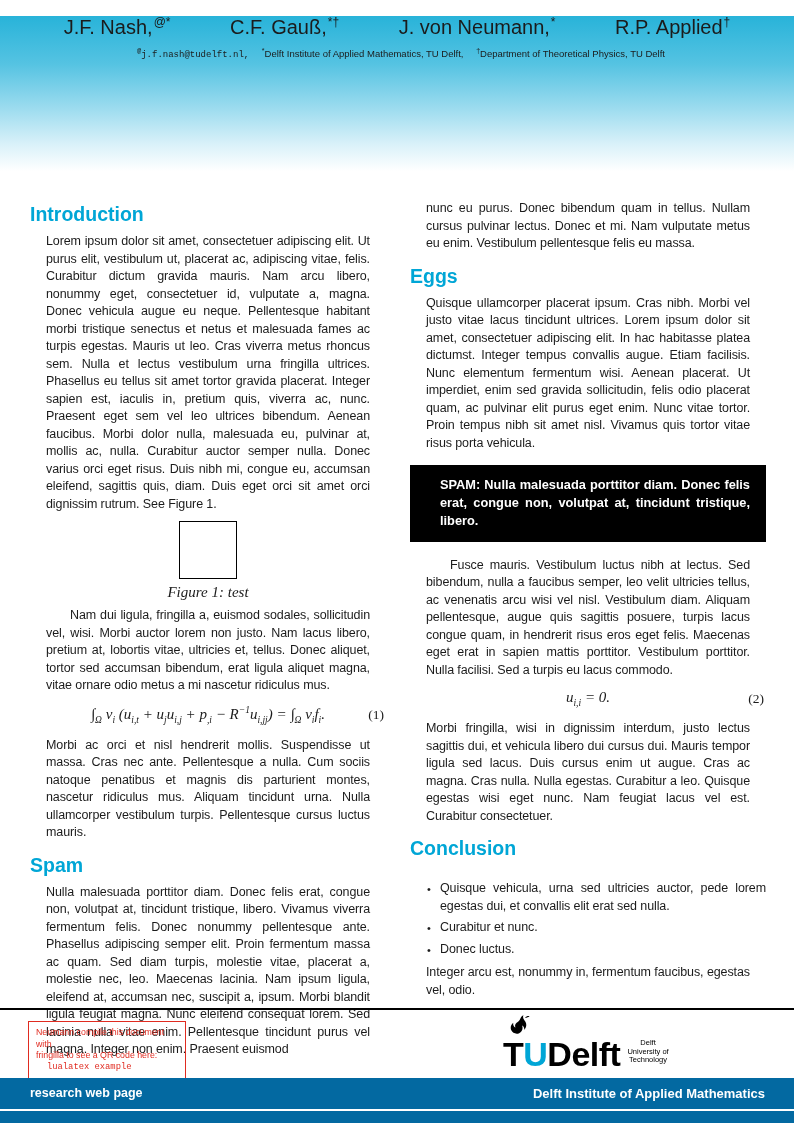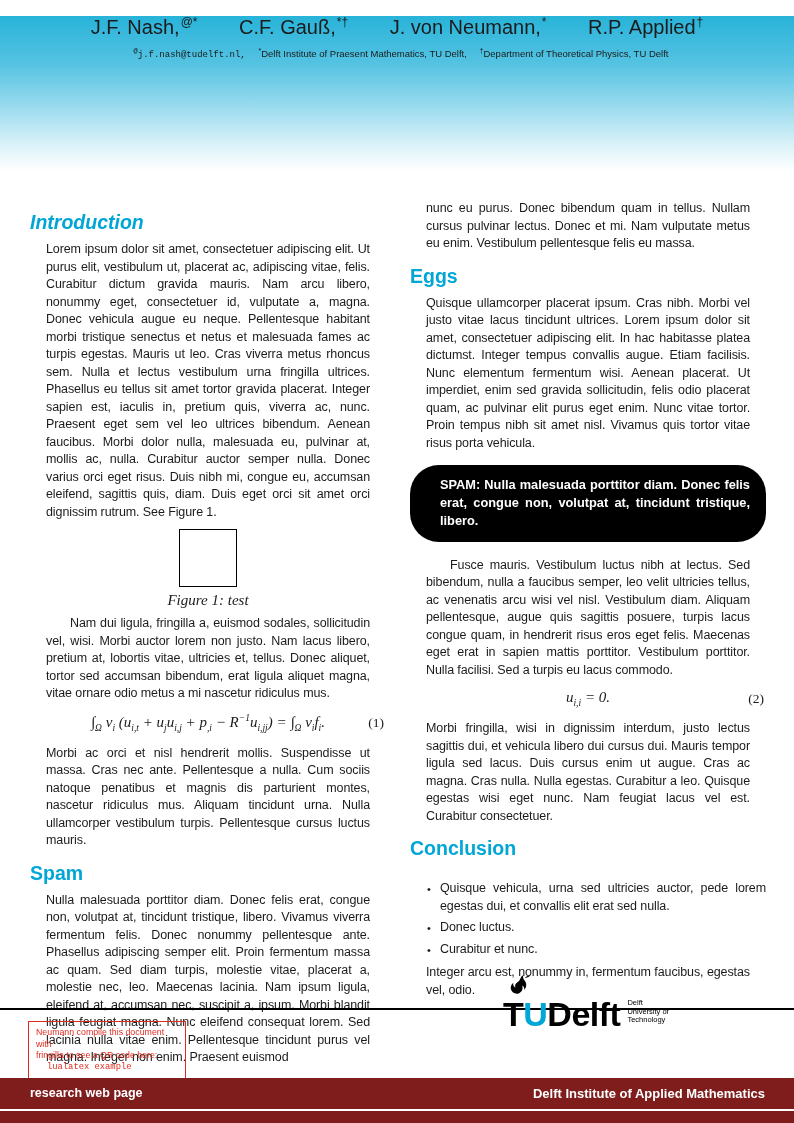--- a/index.html
+++ b/index.html
@@ -8,84 +8,84 @@
     background:#ffffff;color:#1b1b1b;
     font-family:"Liberation Sans",sans-serif;
   }
   
   .header{
     height:160px;text-align:center;
     background:linear-gradient(180deg,#28b3d9 0%,#55c3e2 30%,#9ddcef 58%,#d9f1f9 80%,#ffffff 97%);
   }
   .title{padding-top:31px;font-size:34px;line-height:36px;font-weight:bold;color:#ffffff;letter-spacing:.5px;}
   .authors{margin-top:16px;font-size:20px;color:#1b1b1b;}
-  .author{margin:0 18px;white-space:nowrap;}
+  .author{margin:0 27px;white-space:nowrap;}
   .author sup{font-size:12px;line-height:0;margin-left:1px;}
   .affils{margin-top:9px;font-size:9.5px;color:#1b1b1b;}
   .affil{margin:0 5px;white-space:nowrap;}
   .affil sup{font-size:7px;line-height:0;}
   .mono{font-family:"Liberation Mono",monospace;font-size:9px;margin-left:13px;}
   
   .columns{display:flex;gap:24px;padding:24px 28px 0 30px;}
   .col{width:357px;}
   h2.section{color:#00A6D6;font-size:19.5px;line-height:21px;font-weight:bold;margin:13px 0 8px;}
-  h2.first{margin-top:12px;font-style:italic;}
+  h2.first{margin-top:4px;}
   p.body{font-size:12.5px;line-height:17.5px;letter-spacing:-0.1px;text-align:justify;margin:0 16px 4px;}
   p.indent{text-indent:24px;}
   
   .figure{margin:8px 0 6px;text-align:center;}
   .figure-box{width:56px;height:56px;border:1.4px solid #000;margin:0 auto;background:#fff;}
   .figure-caption{margin-top:5px;font-family:"Liberation Serif",serif;font-style:italic;font-size:15px;}
   
   .equation{position:relative;margin:10px 0 12px;font-family:"Liberation Serif",serif;}
   .eq-body{display:block;text-align:center;font-style:italic;font-size:15px;}
   .eq-body sub{font-size:9.5px;}
   .eq-body sup{font-size:9.5px;}
   .eq-num{position:absolute;right:2px;top:50%;transform:translateY(-50%);font-size:13.5px;}
   
   .alert-box{background:#000000;color:#ffffff;font-weight:bold;font-size:12.8px;line-height:18.2px;
-    text-align:justify;padding:11px 16px 11px 30px;margin:13px 0 15px;border-radius:29px;}
+    text-align:justify;padding:11px 16px 11px 30px;margin:13px 0 15px;}
   
   ul.bullets{list-style:none;margin:21px 0 6px;padding:0 0 0 30px;}
   ul.bullets li{position:relative;font-size:12.5px;line-height:17.5px;letter-spacing:-0.1px;text-align:justify;margin:0 0 4px;}
   ul.bullets li::before{content:"\2022";position:absolute;left:-13px;top:1px;font-size:11px;}
   
   .top-divider{position:absolute;left:0;top:1008px;width:794px;height:2px;background:#000;}
   .note-box{position:absolute;left:28px;top:1021px;width:145px;border:1.2px solid #e02b20;color:#e02b20;
     font-size:8.8px;line-height:11.6px;padding:5px 4px 6px 7px;}
   .note-code{font-family:"Liberation Mono",monospace;padding-left:11px;}
   
-  .logo{position:absolute;left:503px;top:976px;display:flex;align-items:flex-end;}
+  .logo{position:absolute;left:503px;top:1016px;display:flex;align-items:flex-end;text-align:center;}
   .wordmark{position:relative;padding-top:22px;font-size:34px;line-height:32px;font-weight:bold;letter-spacing:-0.5px;}
   .flame{position:absolute;left:5px;top:-1px;width:23px;height:25px;}
   .logo-t{color:#000;}
   .logo-u{color:#00A6D6;}
   .logo-delft{color:#000;font-weight:bold;}
   .tagline{margin-left:7px;padding-bottom:5px;font-size:7.5px;line-height:8.6px;color:#000;}
   
-  .footer-bar{position:absolute;left:0;top:1078px;width:794px;height:45px;background:#7f1d1d;}
+  .footer-bar{position:absolute;left:0;top:1078px;width:794px;height:45px;background:#0369a1;}
   .footer-left{position:absolute;left:30px;top:8px;color:#fff;font-weight:bold;font-size:12.5px;}
   .footer-right{position:absolute;left:409px;width:356px;top:8px;text-align:right;color:#fff;font-weight:bold;font-size:13px;}
   .footer-line{position:absolute;left:0;top:31px;width:794px;height:1.6px;background:#fff;}
 </style>
 </head>
 <body>
 
 <div class="page">
 
   <div class="header">
     <div class="authors">
       <span class="author"><span>J.F. Nash,</span><sup>@*</sup></span>
       <span class="author"><span>C.F. Gauß,</span><sup>*†</sup></span>
       <span class="author"><span>J. von Neumann,</span><sup>*</sup></span>
       <span class="author"><span>R.P. Applied</span><sup>†</sup></span>
     </div>
     <div class="affils">
       <span class="affil mono"><sup>@</sup><span>j.f.nash@tudelft.nl,</span></span>
-      <span class="affil"><sup>*</sup><span>Delft Institute of Praesent Mathematics, TU Delft,</span></span>
+      <span class="affil"><sup>*</sup><span>Delft Institute of Applied Mathematics, TU Delft,</span></span>
       <span class="affil"><sup>†</sup><span>Department of Theoretical Physics, TU Delft</span></span>
     </div>
   </div>
 
   <div class="columns">
 
     <div class="col">
       <h2 class="section first">Introduction</h2>
       <p class="body">Lorem ipsum dolor sit amet, consectetuer adipiscing elit. Ut purus elit, vestibulum ut, placerat ac, adipiscing vitae, felis. Curabitur dictum gravida mauris. Nam arcu libero, nonummy eget, consectetuer id, vulputate a, magna. Donec vehicula augue eu neque. Pellentesque habitant morbi tristique senectus et netus et malesuada fames ac turpis egestas. Mauris ut leo. Cras viverra metus rhoncus sem. Nulla et lectus vestibulum urna fringilla ultrices. Phasellus eu tellus sit amet tortor gravida placerat. Integer sapien est, iaculis in, pretium quis, viverra ac, nunc. Praesent eget sem vel leo ultrices bibendum. Aenean faucibus. Morbi dolor nulla, malesuada eu, pulvinar at, mollis ac, nulla. Curabitur auctor semper nulla. Donec varius orci eget risus. Duis nibh mi, congue eu, accumsan eleifend, sagittis quis, diam. Duis eget orci sit amet orci dignissim rutrum. See Figure 1.</p>
 
@@ -121,22 +121,22 @@
         <span class="eq-body">u<sub>i,i</sub> = 0.</span>
         <span class="eq-num">(2)</span>
       </div>
 
       <p class="body">Morbi fringilla, wisi in dignissim interdum, justo lectus sagittis dui, et vehicula libero dui cursus dui. Mauris tempor ligula sed lacus. Duis cursus enim ut augue. Cras ac magna. Cras nulla. Nulla egestas. Curabitur a leo. Quisque egestas wisi eget nunc. Nam feugiat lacus vel est. Curabitur consectetuer.</p>
 
       <h2 class="section">Conclusion</h2>
 
       <ul class="bullets">
         <li>Quisque vehicula, urna sed ultricies auctor, pede lorem egestas dui, et convallis elit erat sed nulla.</li>
+        <li>Curabitur et nunc.</li>
         <li>Donec luctus.</li>
-        <li>Curabitur et nunc.</li>
       </ul>
 
       <p class="body">Integer arcu est, nonummy in, fermentum faucibus, egestas vel, odio.</p>
     </div>
   </div>
 
   <div class="top-divider"></div>
 
   <div class="note-box">
     <div>Neumann compile this document with</div>

